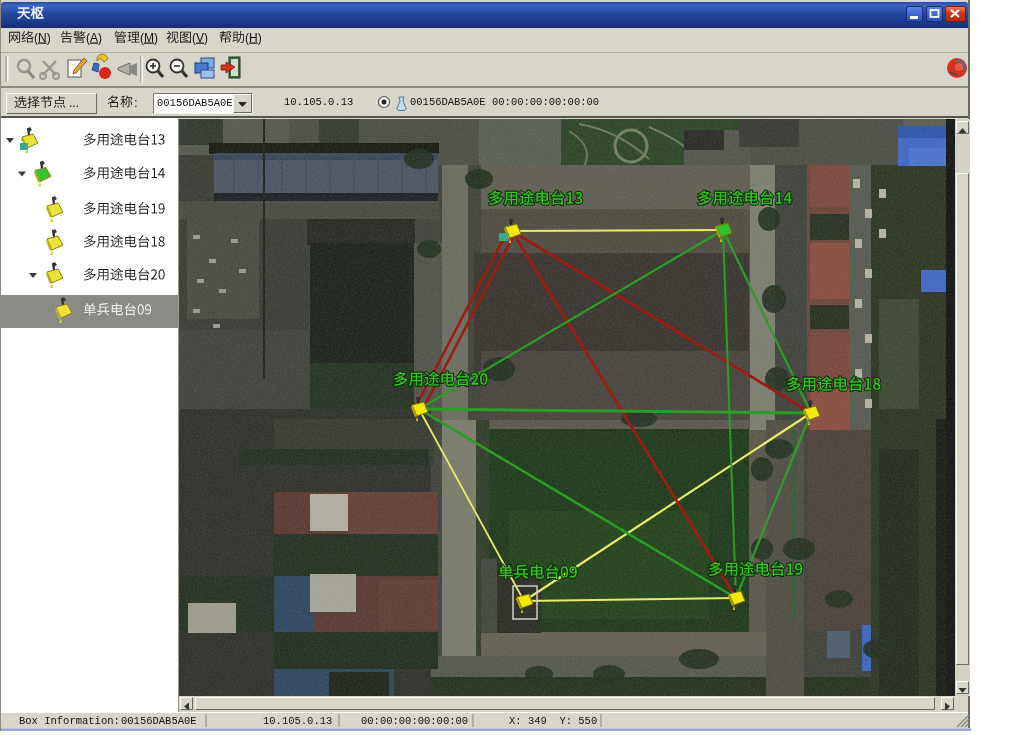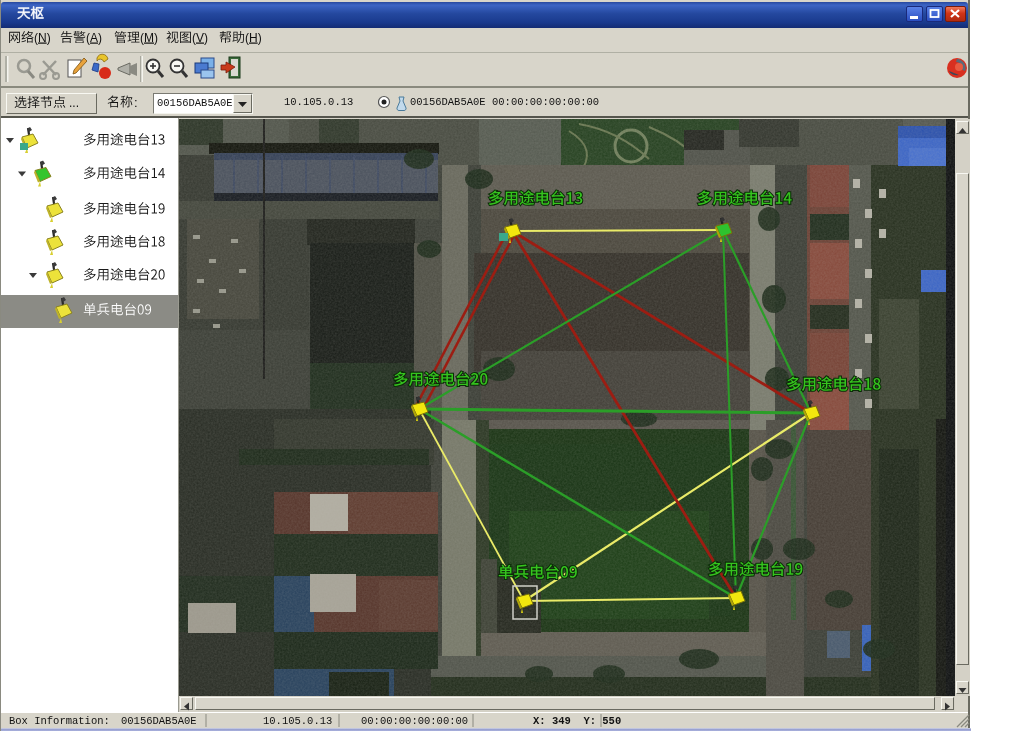--- a/index.html
+++ b/index.html
@@ -435,25 +435,25 @@
 <div id="hsb">
   <div class="btn3d" style="position:absolute;left:1px;top:1px;width:13px;height:13px;"><svg width="11" height="11">
           <path d="M3,5.5 l5,-4 v8 z" fill="#333"></path>
         </svg></div>
   <div class="btn3d" style="position:absolute;right:1px;top:1px;width:13px;height:13px;"><svg width="11" height="11">
           <path d="M8,5.5 l-5,-4 v8 z" fill="#333"></path>
         </svg></div>
   <div class="btn3d" style="position:absolute;left:16px;top:1px;width:740px;height:13px;"></div>
 </div>
 <div id="status">
-  <span style="position:absolute;left:8px;top:2px;text-align:right;">Box Information:</span>
+  <span style="position:absolute;left:18px;top:2px;text-align:right;">Box Information:</span>
   <span style="position:absolute;left:120px;top:2px;">00156DAB5A0E</span>
   <span style="position:absolute;left:262px;top:2px;">10.105.0.13</span>
   <span style="position:absolute;left:360px;top:2px;">00:00:00:00:00:00</span>
-  <span style="position:absolute;left:532px;top:2px;font-weight:bold;">X:&nbsp;349&nbsp;&nbsp;Y:&nbsp;550</span>
+  <span style="position:absolute;left:508px;top:2px;">X:&nbsp;349&nbsp;&nbsp;Y:&nbsp;550</span>
   <svg width="970" height="15" style="position:absolute;left:0;top:0">
     <g stroke="#8a8a80">
           <line x1="205" y1="1" x2="205" y2="14"></line>
           <line x1="338" y1="1" x2="338" y2="14"></line>
           <line x1="472" y1="1" x2="472" y2="14"></line>
           <line x1="600" y1="1" x2="600" y2="14"></line>
         </g>
     <g stroke="#8a8a80" stroke-width="1.2">
           <line x1="956" y1="14" x2="968" y2="2"></line>
           <line x1="960" y1="14" x2="968" y2="6"></line>

